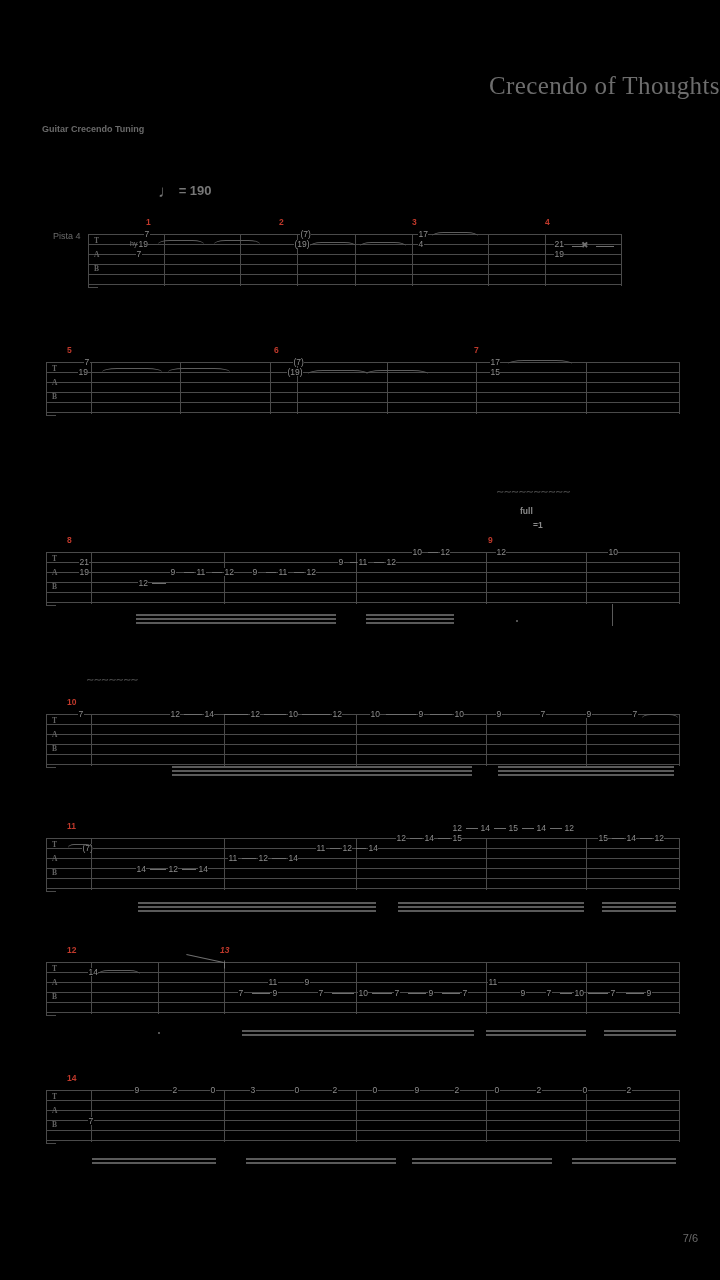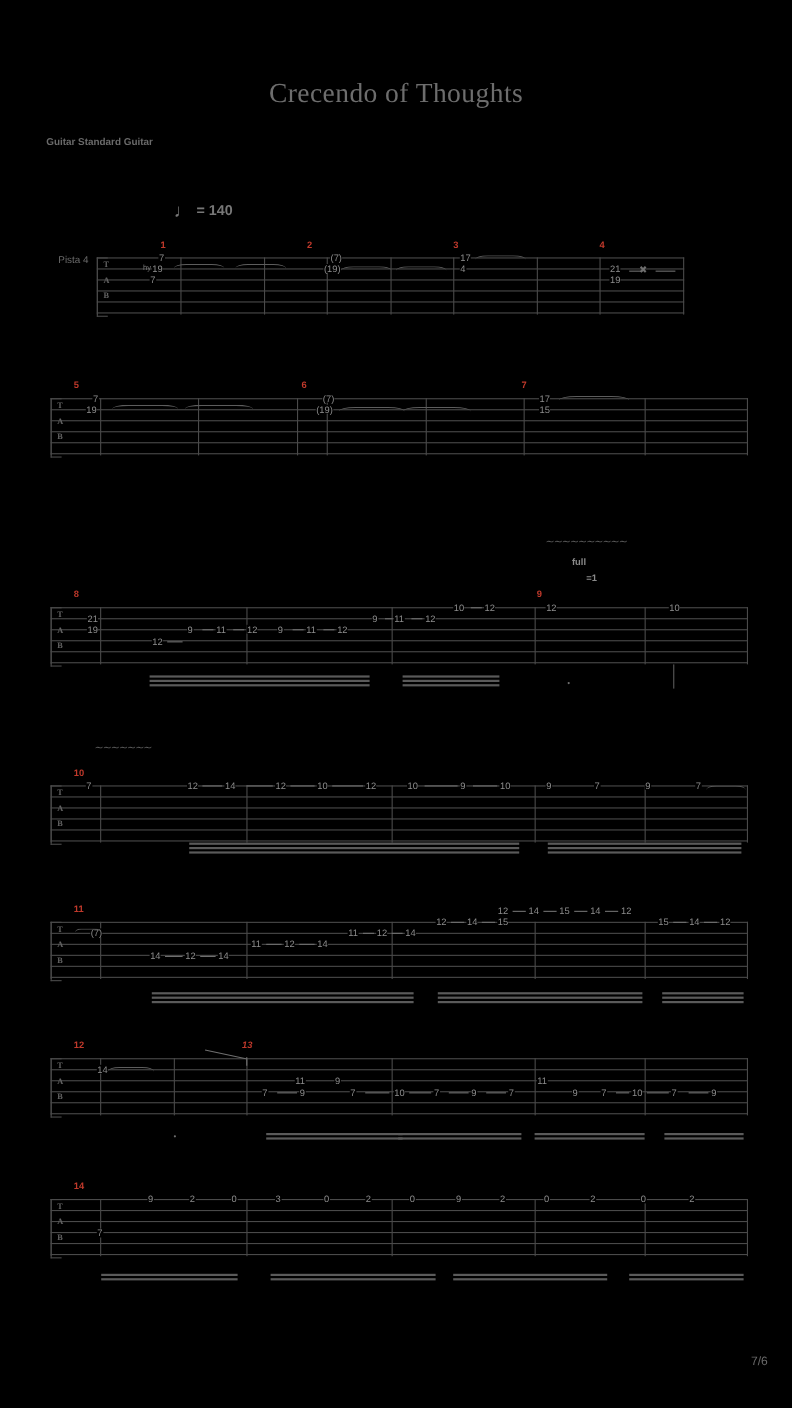--- a/index.html
+++ b/index.html
@@ -1,19 +1,19 @@
 <!DOCTYPE html>
 <html><head>
 <meta charset="utf-8">
 <style>
   html,body{margin:0;padding:0;background:#000;}
   body{width:720px;height:1280px;position:relative;overflow:hidden;
        font-family:"Liberation Sans",sans-serif;color:#555;}
   .page{position:absolute;left:0;top:0;width:720px;height:1280px;}
-  .title{position:absolute;top:72px;left:0;width:720px;text-align:center;
+  .title{position:absolute;top:72px;left:0;width:720px;text-align:right;
          font-family:"Liberation Serif",serif;font-size:25px;color:#6d6d6d;letter-spacing:.4px;}
   .tuning{position:absolute;left:42px;top:124px;font-size:9px;font-weight:bold;color:#6a6a6a;}
   .tempo{position:absolute;font-size:13px;font-weight:bold;color:#777;}
   .tempo .note{font-size:17px;position:relative;top:2px;}
   .instr{position:absolute;font-size:9px;color:#6a6a6a;}
   .pagenum{position:absolute;right:22px;bottom:36px;font-size:11px;color:#6a6a6a;}
 
   
   .sys{position:absolute;}
   .line{position:absolute;height:1px;background:#4a4a4a;left:0;}
@@ -32,25 +32,25 @@
   .hy{position:absolute;font-size:7px;color:#7a7a7a;}
   .xfig{position:absolute;font-size:9px;color:#6f6f6f;}
   .grace{position:absolute;font-size:8px;color:#8d8d8d;}
 </style>
 </head>
 <body>
 
 <div class="page">
 
   <div class="title">Crecendo of Thoughts</div>
-  <div class="tuning">Guitar Standard Guitar</div>
+  <div class="tuning">Guitar Crecendo Tuning</div>
 
   <div class="tempo" style="left:158px;top:180px;">
     <span class="note">♩</span>
-    <span>= 140</span>
+    <span>= 190</span>
   </div>
 
   <div class="instr" style="left:53px;top:231px;">Pista 4</div>
 
   <div class="sys" style="left:88px;top:234px;width:534px;height:52px;">
     <div class="brace" style="height:52px;"></div>
     <div class="line" style="top:0px;width:534px;"></div>
     <div class="line" style="top:10px;width:534px;"></div>
     <div class="line" style="top:20px;width:534px;"></div>
     <div class="line" style="top:30px;width:534px;"></div>

